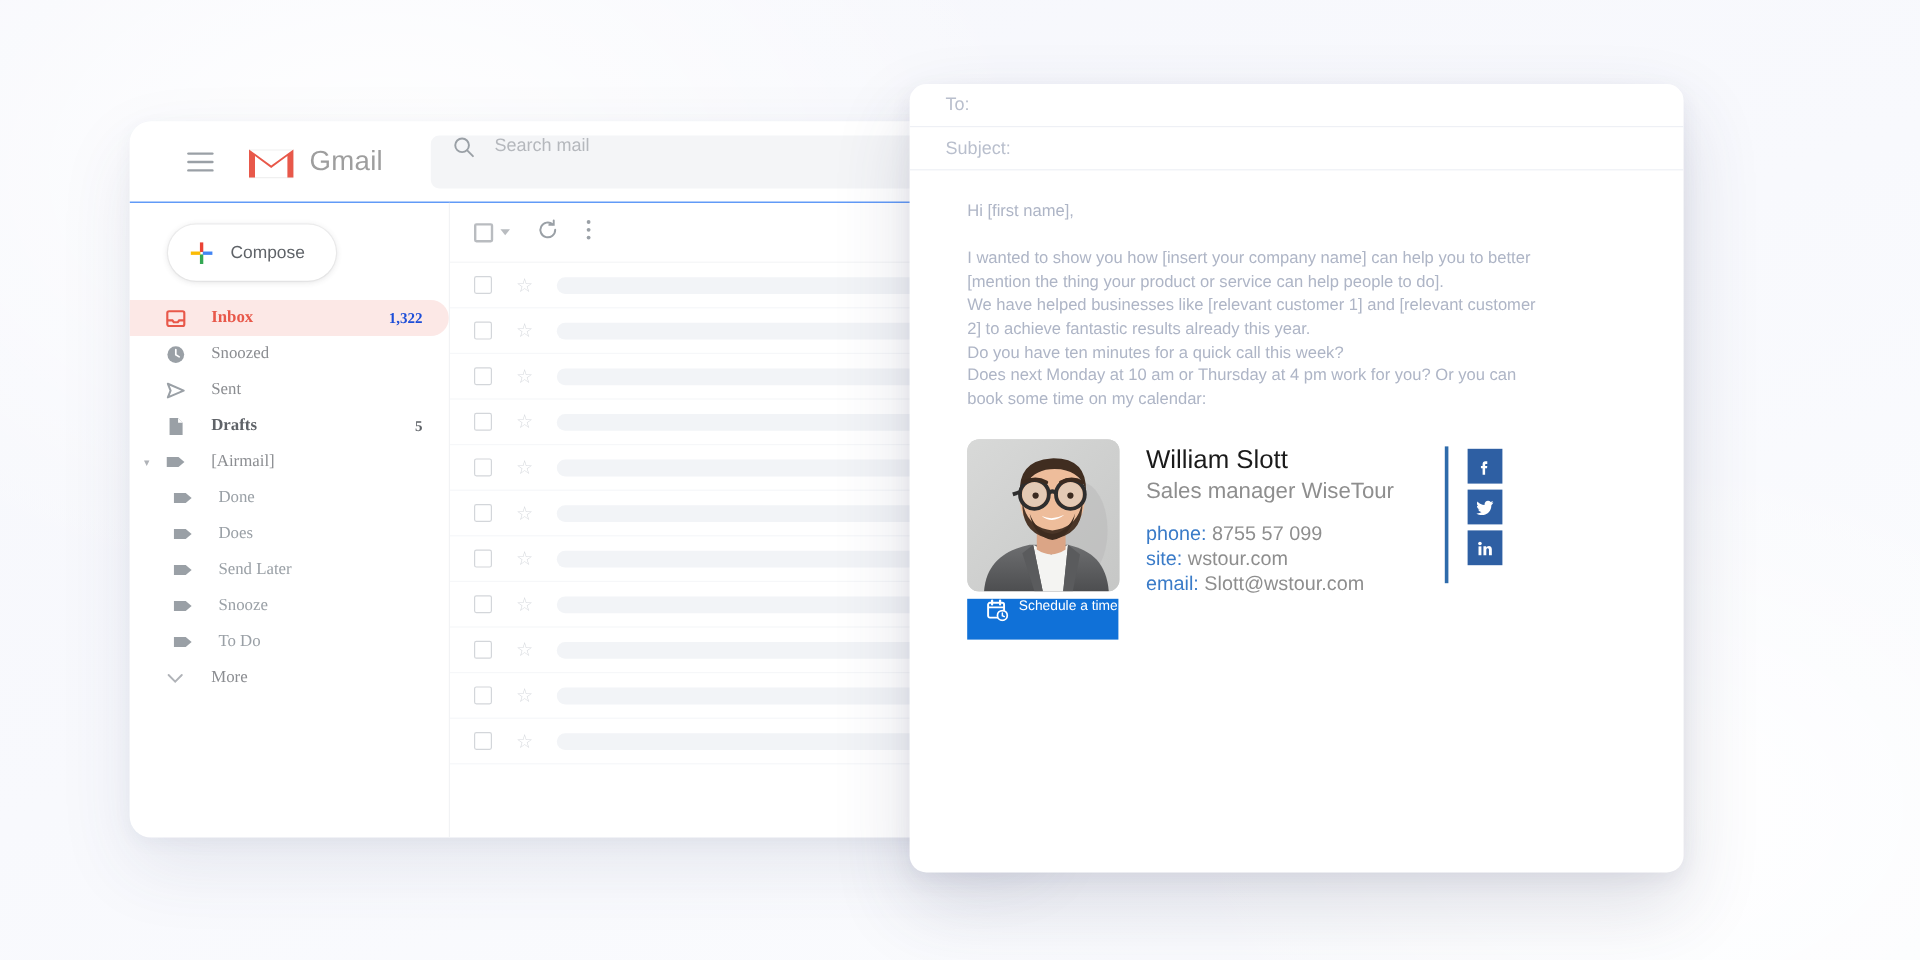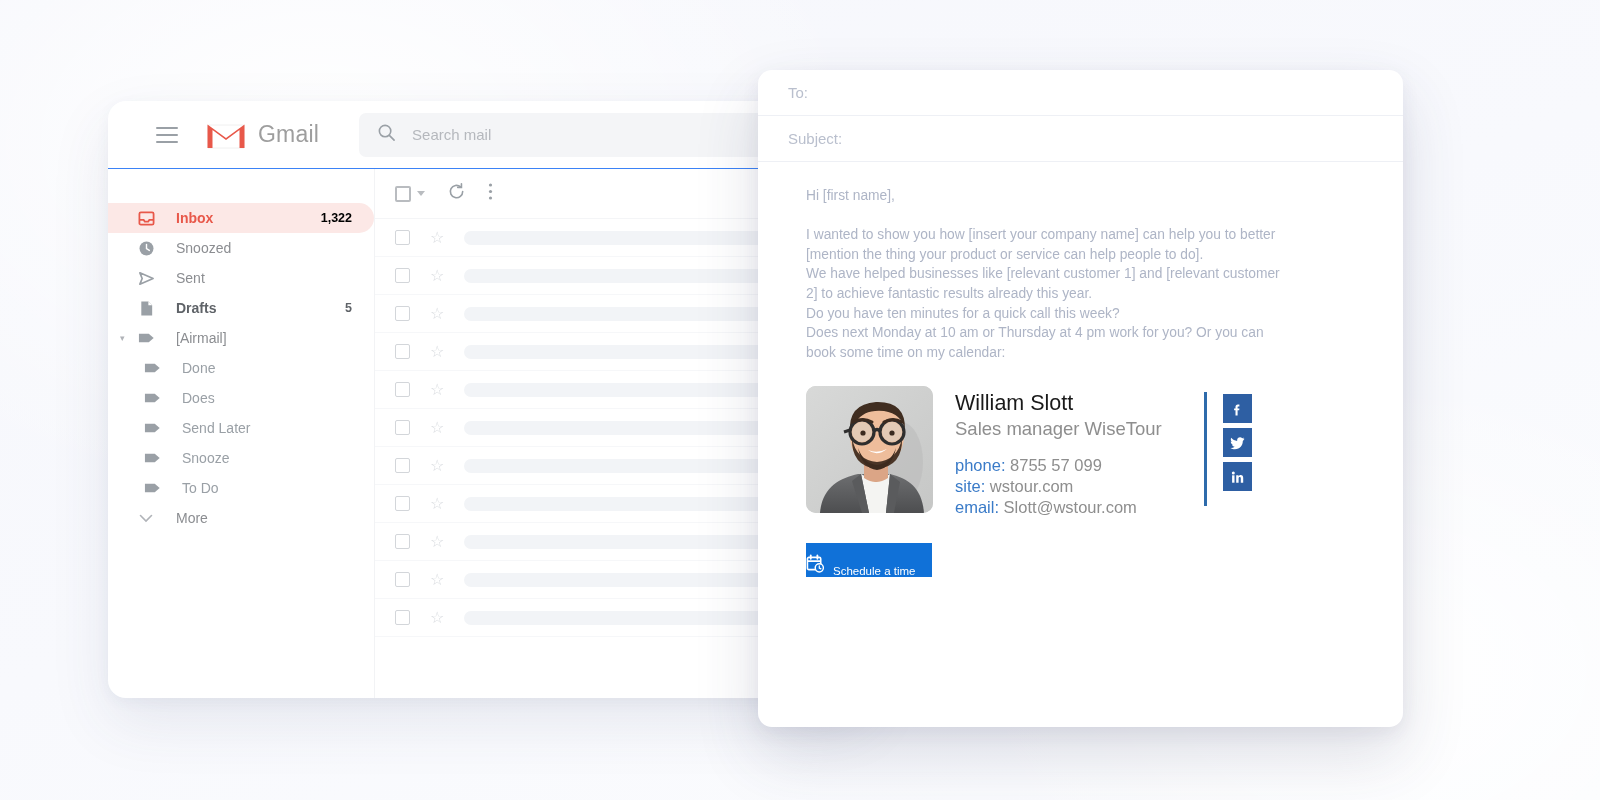--- a/index.html
+++ b/index.html
@@ -85,21 +85,21 @@
     font-weight: 400;
   }
 
   .search-box {
     margin-left: 40px;
     background: #f4f5f7;
     border-radius: 7px;
     height: 44px;
     width: 440px;
     display: flex;
-    align-items: center;
+    align-items: flex-start;
     padding: 0 18px;
     gap: 16px;
   }
   .search-text {
     color: #b5b8bd;
     font-size: 15px;
   }
 
   .gmail-body {
     display: flex;
@@ -126,21 +126,21 @@
     gap: 14px;
     cursor: pointer;
   }
   .compose-label {
     font-size: 14.5px;
     color: #5f6368;
   }
 
   .plus-icon { width: 20px; height: 20px; position: relative; flex:0 0 auto;}
 
-  .nav-list { margin-top: 16px; }
+  .nav-list { margin-top: 16px; font-family: Liberation Serif, serif; }
 
   .nav-item {
     height: 30px;
     display: flex;
     align-items: center;
     border-radius: 0 16px 16px 0;
     padding-left: 28px;
     margin-bottom: 0;
     font-size: 14px;
     color: #8b8d91;
@@ -159,21 +159,21 @@
   .nav-icon {
     width: 20px;
     flex: 0 0 20px;
     display: flex;
     align-items: center;
     justify-content: center;
     margin-right: 20px;
   }
   .nav-label { flex: 1 1 auto; }
   .nav-count { font-size: 12.5px; padding-right: 22px; }
-  .nav-item.active .nav-count { color: #000000; font-weight: bold; }
+  .nav-item.active .nav-count { color: #1d4ed8; font-weight: bold; }
 
   .nav-item.sub { padding-left: 34px; }
   .nav-item.sub .nav-label { color: #9aa0a6; }
 
   .caret {
     position: absolute;
     left: 12px;
     width: 10px; height: 10px;
     color: #b0b3b8;
     font-size: 9px;
@@ -253,21 +253,21 @@
     padding-left: 30px;
   }
   .compose-title {
     color: #ffffff;
     font-size: 16.5px;
     font-weight: bold;
     letter-spacing: .2px;
   }
 
   .field-row {
-    height: 46px;
+    height: 36px;
     display: flex;
     align-items: center;
     padding-left: 30px;
     border-bottom: 1px solid #eef0f5;
     font-size: 15px;
     color: #b9bfcd;
   }
 
   .compose-body {
     padding: 24px 30px 0 48px;
@@ -345,29 +345,29 @@
     width: 29px;
     height: 29px;
     background: #2e5fa3;
     display: flex;
     align-items: center;
     justify-content: center;
     cursor: pointer;
   }
 
   .schedule-btn {
-    margin-top: 30px;
+    margin-top: 6px;
     margin-left: 0;
     height: 34px;
     width: 126px;
     background: #1071d8;
     display: flex;
-    align-items: flex-end;
+    align-items: flex-start;
     gap: 8px;
-    padding-left: 0;
+    padding-left: 16px;
     cursor: pointer;
   }
   .schedule-label {
     color: #ffffff;
     font-size: 11.5px;
   }
 </style>
 </head>
 <body>
 
@@ -400,20 +400,31 @@
         </svg>
       </span>
       <span class="search-text">Search mail</span>
     </div>
   </div>
 
   <div class="gmail-body">
 
     <div class="sidebar">
 
+      <div class="compose-btn">
+        <span class="plus-icon">
+          <svg width="20" height="20" viewBox="0 0 20 20">
+            <rect x="8.6" y="1" width="2.8" height="8" fill="#ea4335"></rect>
+            <rect x="8.6" y="11" width="2.8" height="8" fill="#34a853"></rect>
+            <rect x="1" y="8.6" width="8" height="2.8" fill="#fbbc05"></rect>
+            <rect x="11" y="8.6" width="8" height="2.8" fill="#4285f4"></rect>
+          </svg>
+        </span>
+        <span class="compose-label">Compose</span>
+      </div>
 
       <div class="nav-list">
 
         <div class="nav-item active">
           <span class="nav-icon">
             <svg width="17" height="17" viewBox="0 0 18 18">
               <rect x="1.5" y="2.5" width="15" height="13" rx="1.6" fill="none" stroke="#e8584a" stroke-width="1.9"></rect>
               <path d="M1.5 10.5 H6 L7.2 12.2 H10.8 L12 10.5 H16.5" fill="none" stroke="#e8584a" stroke-width="1.9"></path>
             </svg>
           </span>

